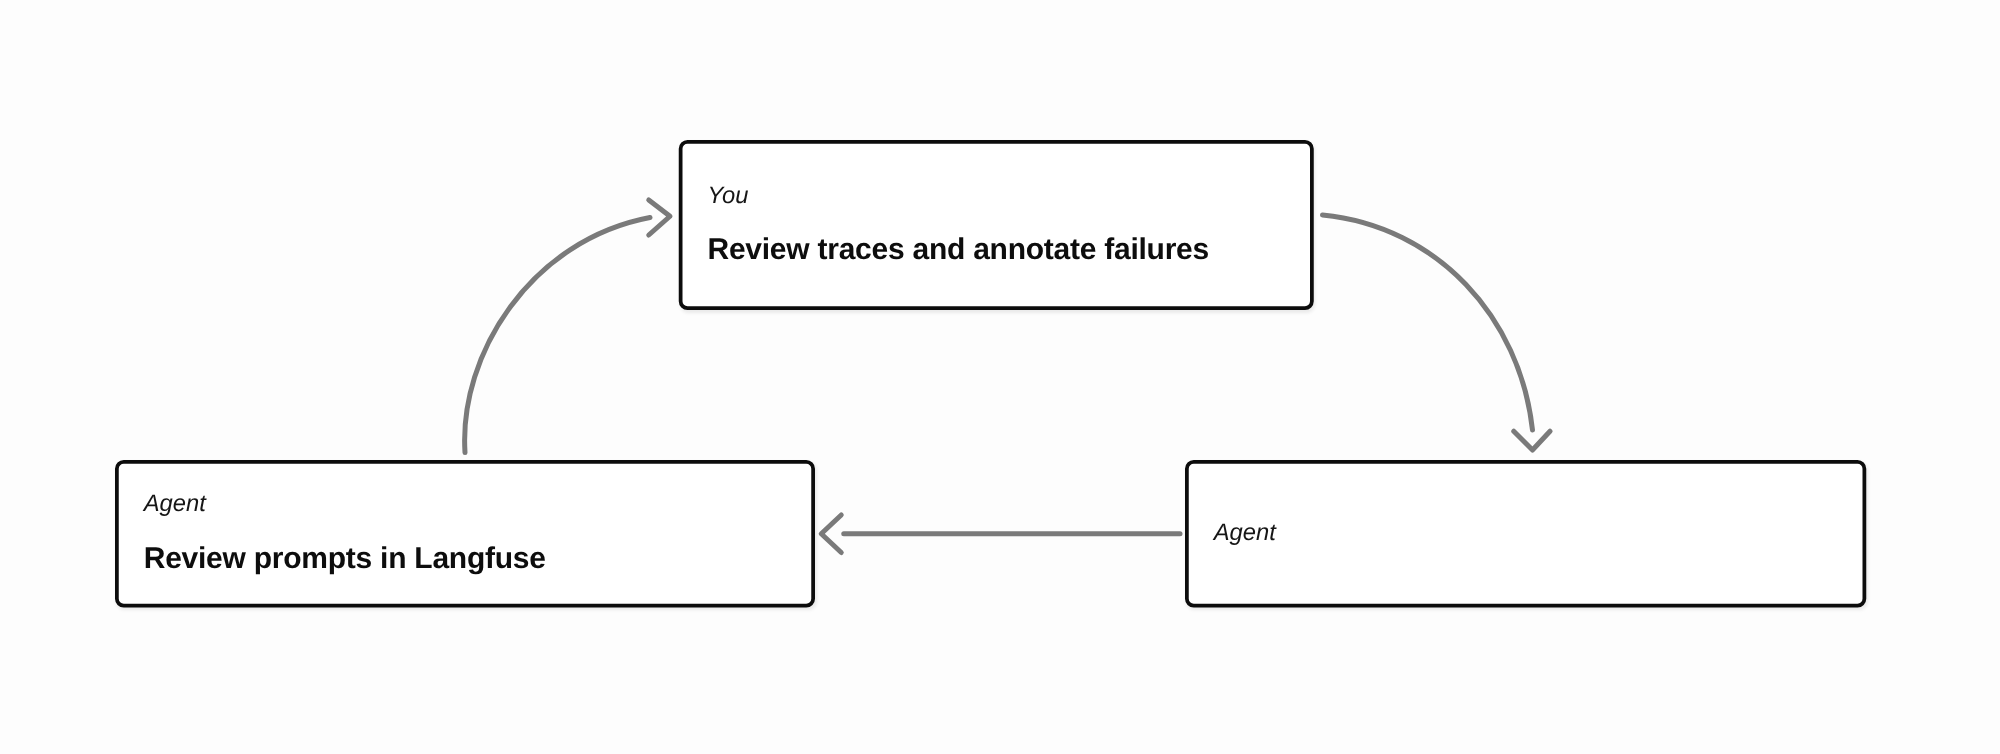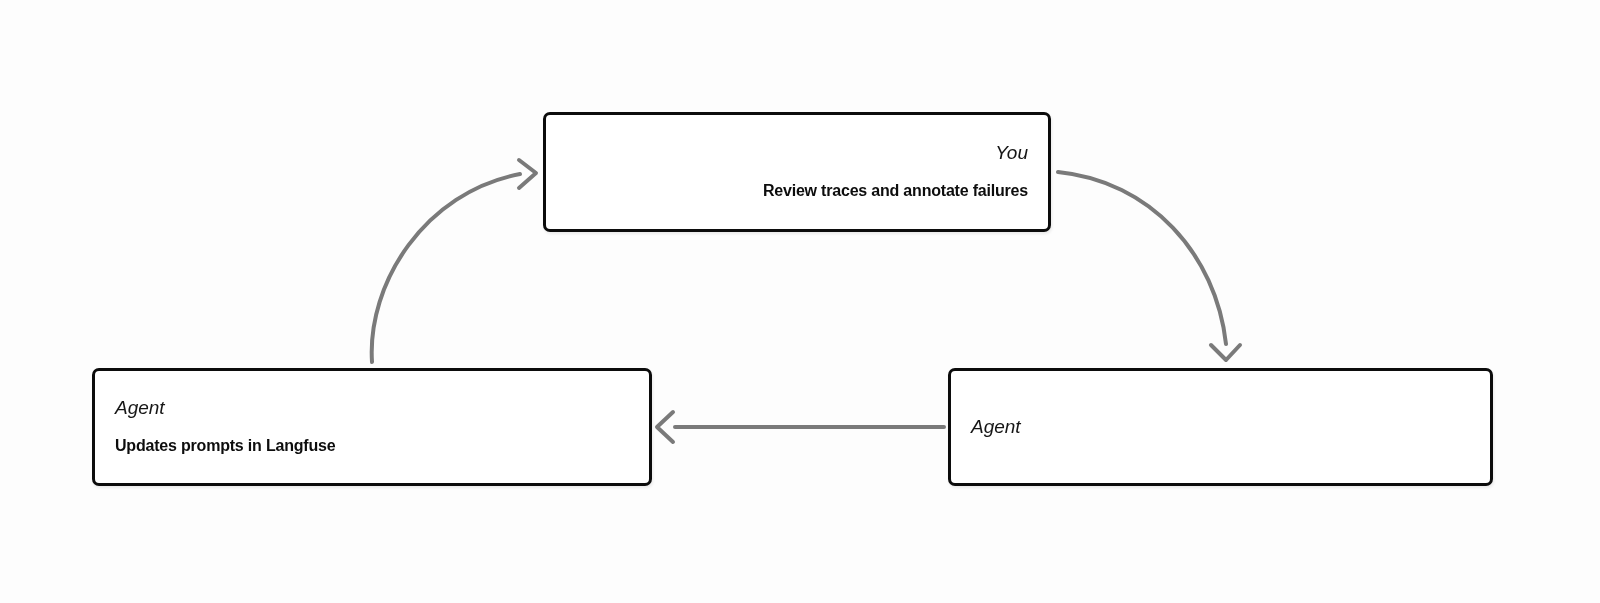--- a/index.html
+++ b/index.html
@@ -37,27 +37,27 @@
     box-shadow: 1px 2px 3px rgba(0,0,0,0.08);
   }
   .node-label {
     font-style: italic;
     font-size: 19px;
     line-height: 1.1;
     color: #161616;
   }
   .node-title {
     font-weight: bold;
-    font-size: 16px;
+    font-size: 24px;
     line-height: 1.15;
     letter-spacing: -0.2px;
     color: #0d0d0d;
     white-space: nowrap;
   }
-  #node-top          { left: 543px; top: 112px; width: 508px; height: 120px; align-items: flex-end; }
+  #node-top          { left: 543px; top: 112px; width: 508px; height: 136px; }
   #node-bottom-left  { left: 92px;  top: 368px; width: 560px; height: 118px; }
   #node-bottom-right { left: 948px; top: 368px; width: 545px; height: 118px; }
 </style>
 </head>
 <body>
 
 <svg class="arrow-layer" width="1600" height="603" viewBox="0 0 1600 603">
 
   <g>
     <path class="arrow" d="M372 362 C367 283 425 192 520 174" stroke="#7a7a7a"></path>
@@ -75,18 +75,18 @@
   </g>
 </svg>
 
 <div class="node" id="node-top">
   <div class="node-label">You</div>
   <div class="node-title">Review traces and annotate failures</div>
 </div>
 
 <div class="node" id="node-bottom-left">
   <div class="node-label">Agent</div>
-  <div class="node-title">Updates prompts in Langfuse</div>
+  <div class="node-title">Review prompts in Langfuse</div>
 </div>
 
 <div class="node" id="node-bottom-right">
   <div class="node-label">Agent</div>
 </div>
 
 </body></html>

